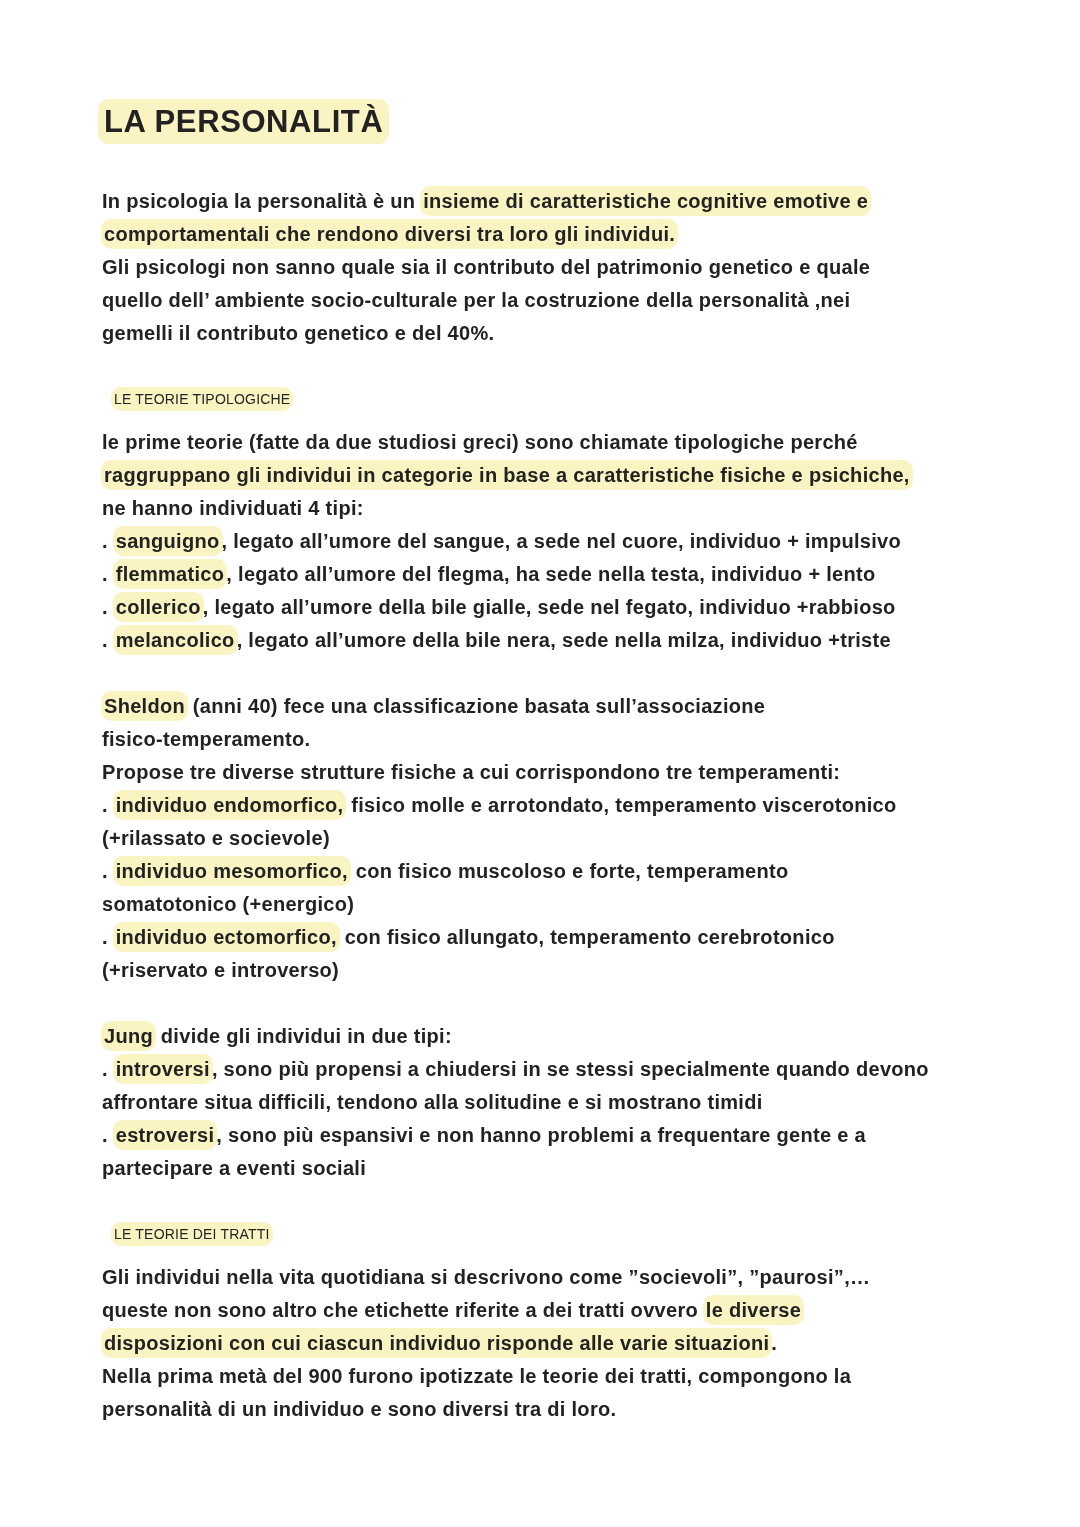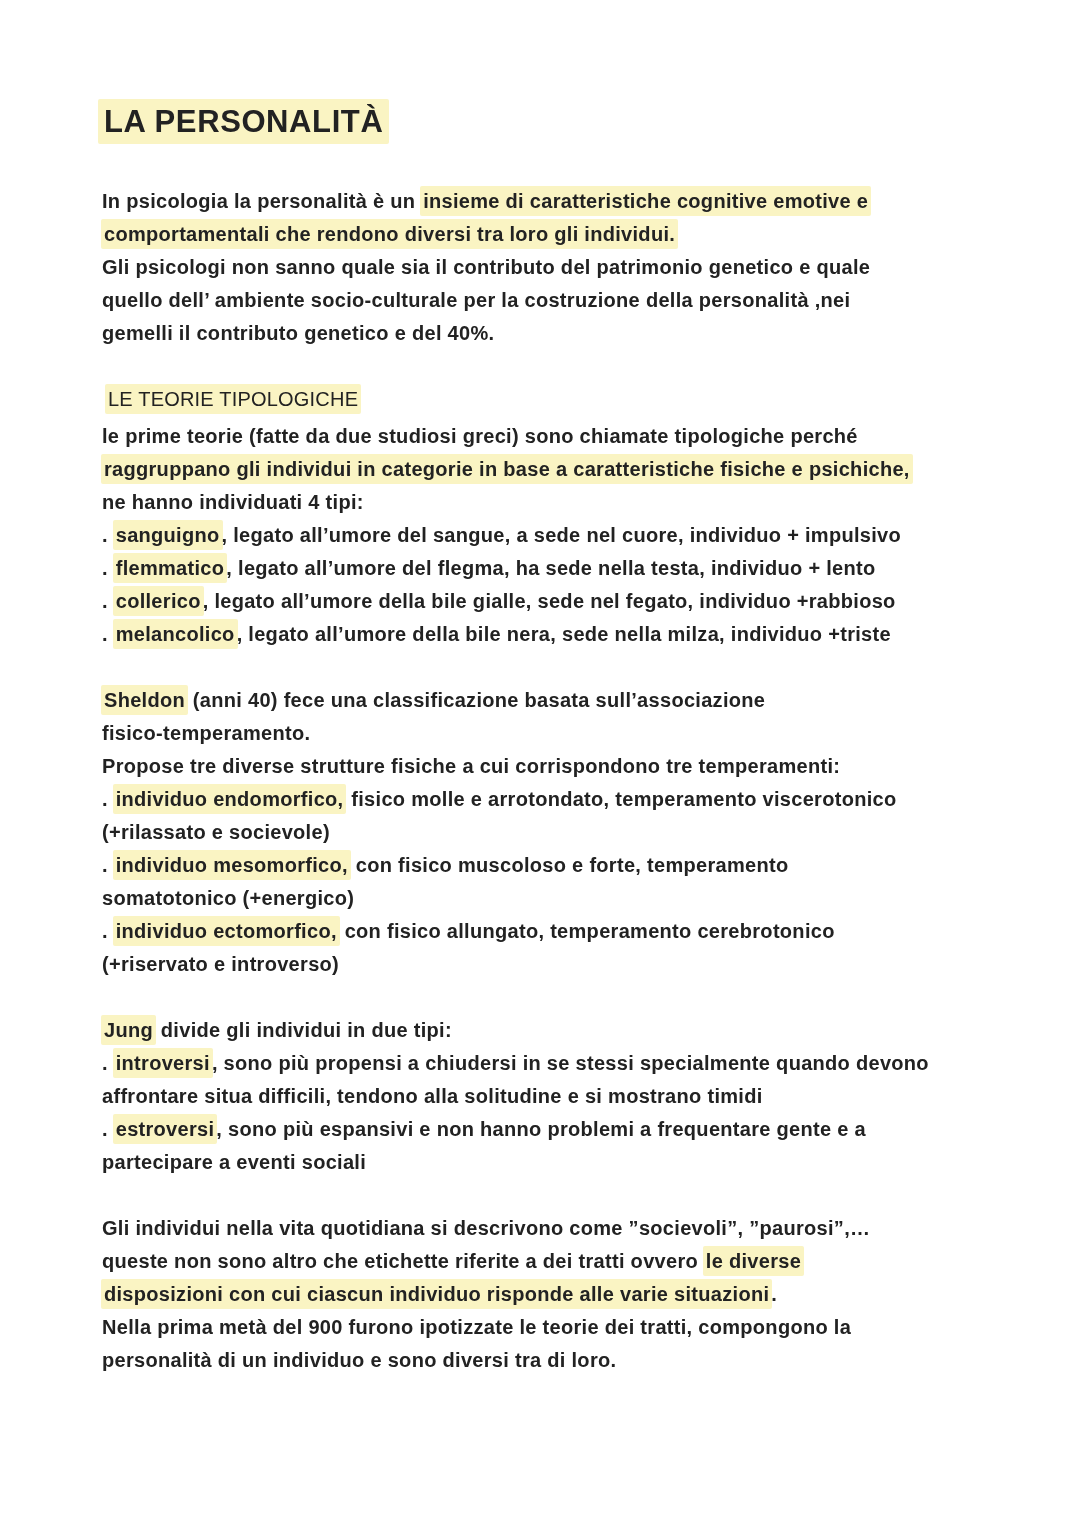--- a/index.html
+++ b/index.html
@@ -28,39 +28,39 @@
     padding: 103px 98px 40px 102px;
   }
   h1.doc-title {
     font-size: 31px;
     font-weight: 700;
     line-height: 38px;
     letter-spacing: 0.6px;
     margin: 0 0 44px 0;
   }
   h2.section-heading {
-    font-size: 20px;
+    font-size: 14px;
     font-weight: 400;
     line-height: 33px;
     letter-spacing: 0.2px;
-    margin: 4px;
+    margin: 10px;
   }
   p.body-block {
     font-size: 20px;
     font-weight: 700;
     line-height: 33px;
     letter-spacing: 0.015em;
     margin: 0 0 33px 0;
     max-width: 886px;
   }
   .hl {
     background-color: var(--hl);
     padding: 4px 3px;
     margin: 0 -1px;
-    border-radius: 2px;
+    border-radius: 10px;
   }
   h1 .hl {
     padding: 5px 6px;
     margin: 0 -4px;
   }
   .tx {
     background: transparent;
   }
 </style>
 </head>
@@ -73,16 +73,17 @@
   <p class="body-block"><span class="tx">In psicologia la personalità è un </span><span class="hl">insieme di caratteristiche cognitive emotive e</span><br><span class="hl">comportamentali che rendono diversi tra loro gli individui.</span><br><span class="tx">Gli psicologi non sanno quale sia il contributo del patrimonio genetico e quale</span><br><span class="tx">quello dell’ ambiente socio-culturale per la costruzione della personalità ,nei</span><br><span class="tx">gemelli il contributo genetico e del 40%.</span></p>
 
   <h2 class="section-heading"><span class="hl">LE TEORIE TIPOLOGICHE</span></h2>
 
   <p class="body-block"><span class="tx">le prime teorie (fatte da due studiosi greci) sono chiamate tipologiche perché</span><br><span class="hl">raggruppano gli individui in categorie in base a caratteristiche fisiche e psichiche,</span><br><span class="tx">ne hanno individuati 4 tipi:</span><br><span class="tx">. </span><span class="hl">sanguigno</span><span class="tx">, legato all’umore del sangue, a sede nel cuore, individuo + impulsivo</span><br><span class="tx">. </span><span class="hl">flemmatico</span><span class="tx">, legato all’umore del flegma, ha sede nella testa, individuo + lento</span><br><span class="tx">. </span><span class="hl">collerico</span><span class="tx">, legato all’umore della bile gialle, sede nel fegato, individuo +rabbioso</span><br><span class="tx">. </span><span class="hl">melancolico</span><span class="tx">, legato all’umore della bile nera, sede nella milza, individuo +triste</span></p>
 
   <p class="body-block"><span class="hl">Sheldon</span><span class="tx"> (anni 40) fece una classificazione basata sull’associazione</span><br><span class="tx">fisico-temperamento.</span><br><span class="tx">Propose tre diverse strutture fisiche a cui corrispondono tre temperamenti:</span><br><span class="tx">. </span><span class="hl">individuo endomorfico,</span><span class="tx"> fisico molle e arrotondato, temperamento viscerotonico</span><br><span class="tx">(+rilassato e socievole)</span><br><span class="tx">. </span><span class="hl">individuo mesomorfico,</span><span class="tx"> con fisico muscoloso e forte, temperamento</span><br><span class="tx">somatotonico (+energico)</span><br><span class="tx">. </span><span class="hl">individuo ectomorfico,</span><span class="tx"> con fisico allungato, temperamento cerebrotonico</span><br><span class="tx">(+riservato e introverso)</span></p>
 
   <p class="body-block"><span class="hl">Jung</span><span class="tx"> divide gli individui in due tipi:</span><br><span class="tx">. </span><span class="hl">introversi</span><span class="tx">, sono più propensi a chiudersi in se stessi specialmente quando devono</span><br><span class="tx">affrontare situa difficili, tendono alla solitudine e si mostrano timidi</span><br><span class="tx">. </span><span class="hl">estroversi</span><span class="tx">, sono più espansivi e non hanno problemi a frequentare gente e a</span><br><span class="tx">partecipare a eventi sociali</span></p>
 
+  <h2 class="section-heading"><span class="hl">LE TEORIE DEI TRATTI</span></h2>
 
   <p class="body-block"><span class="tx">Gli individui nella vita quotidiana si descrivono come ”socievoli”, ”paurosi”,…</span><br><span class="tx">queste non sono altro che etichette riferite a dei tratti ovvero </span><span class="hl">le diverse</span><br><span class="hl">disposizioni con cui ciascun individuo risponde alle varie situazioni</span><span class="tx">.</span><br><span class="tx">Nella prima metà del 900 furono ipotizzate le teorie dei tratti, compongono la</span><br><span class="tx">personalità di un individuo e sono diversi tra di loro.</span></p>
 
 </div>
 
 </body></html>

